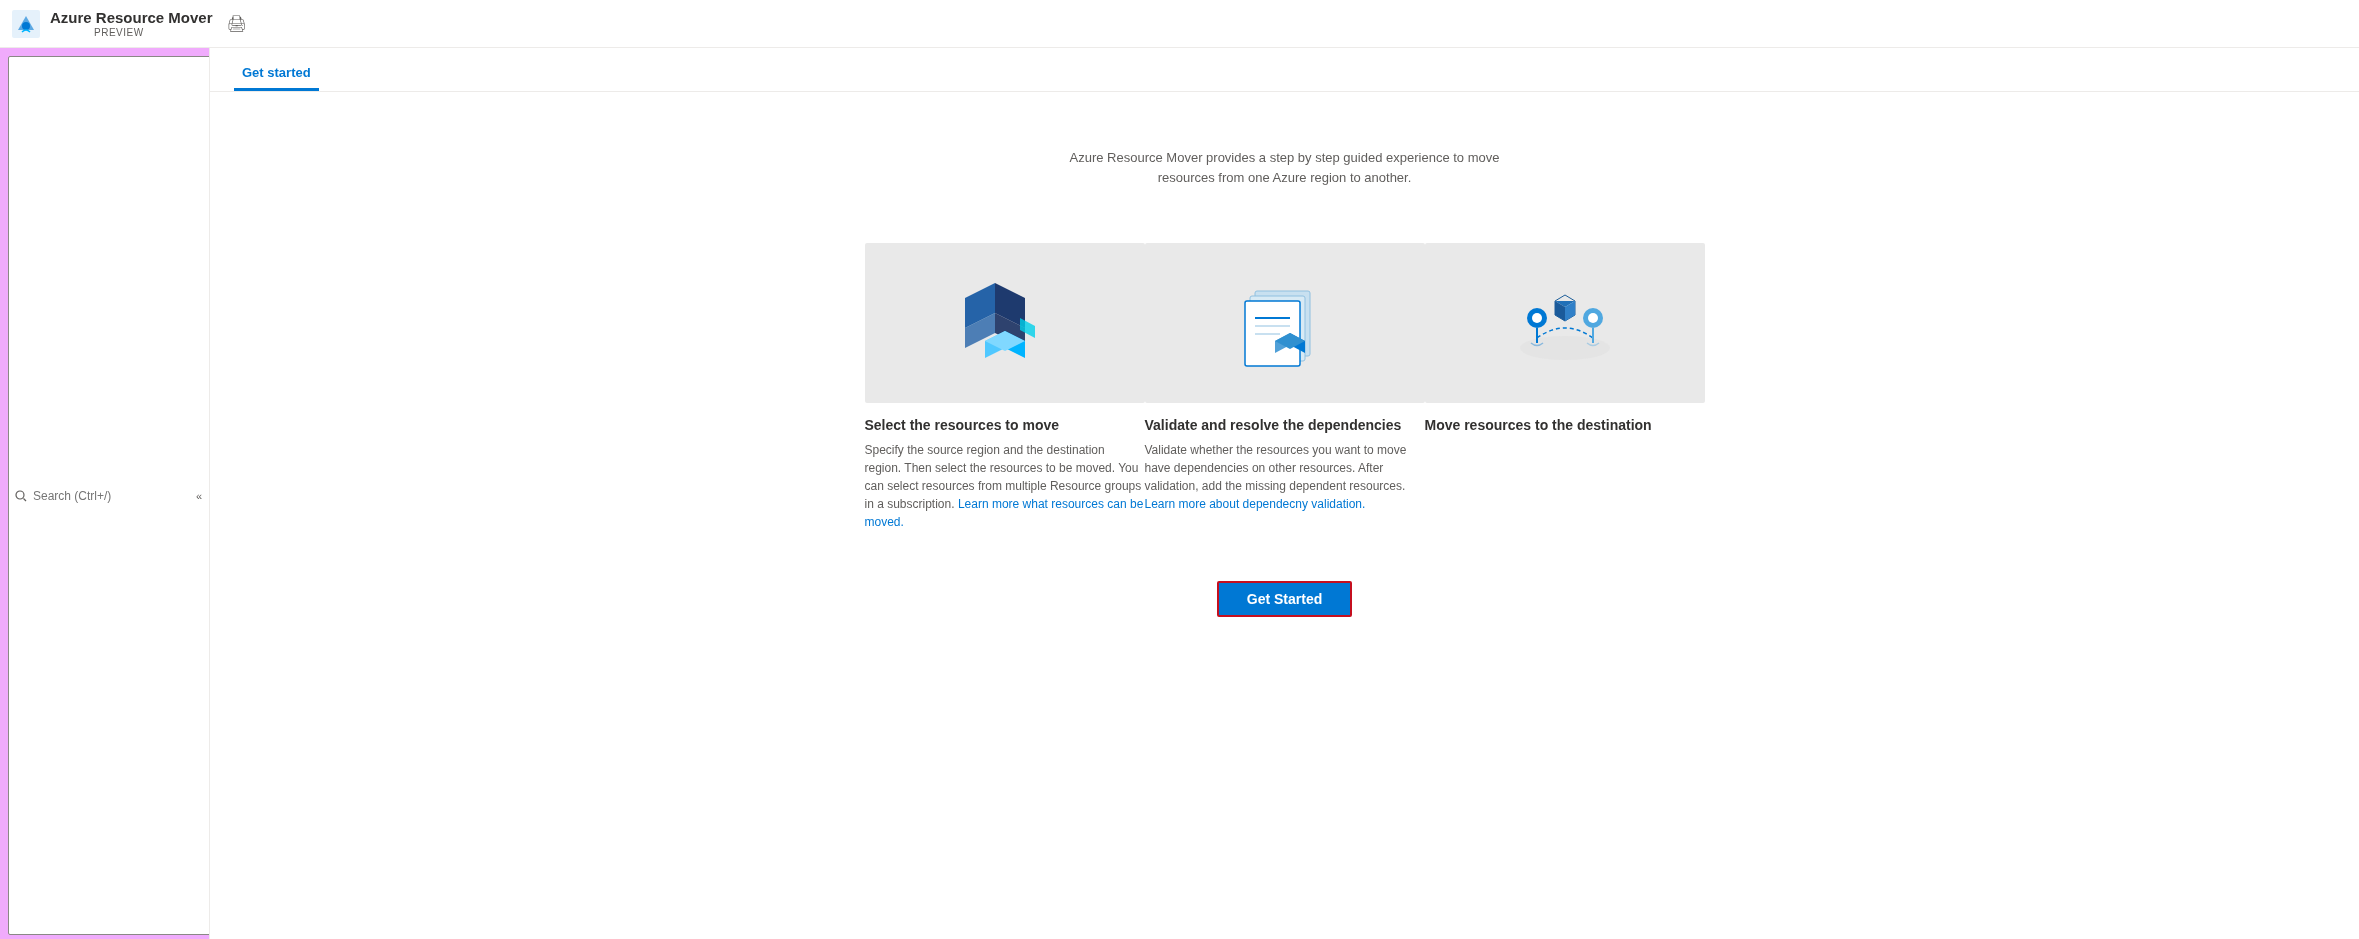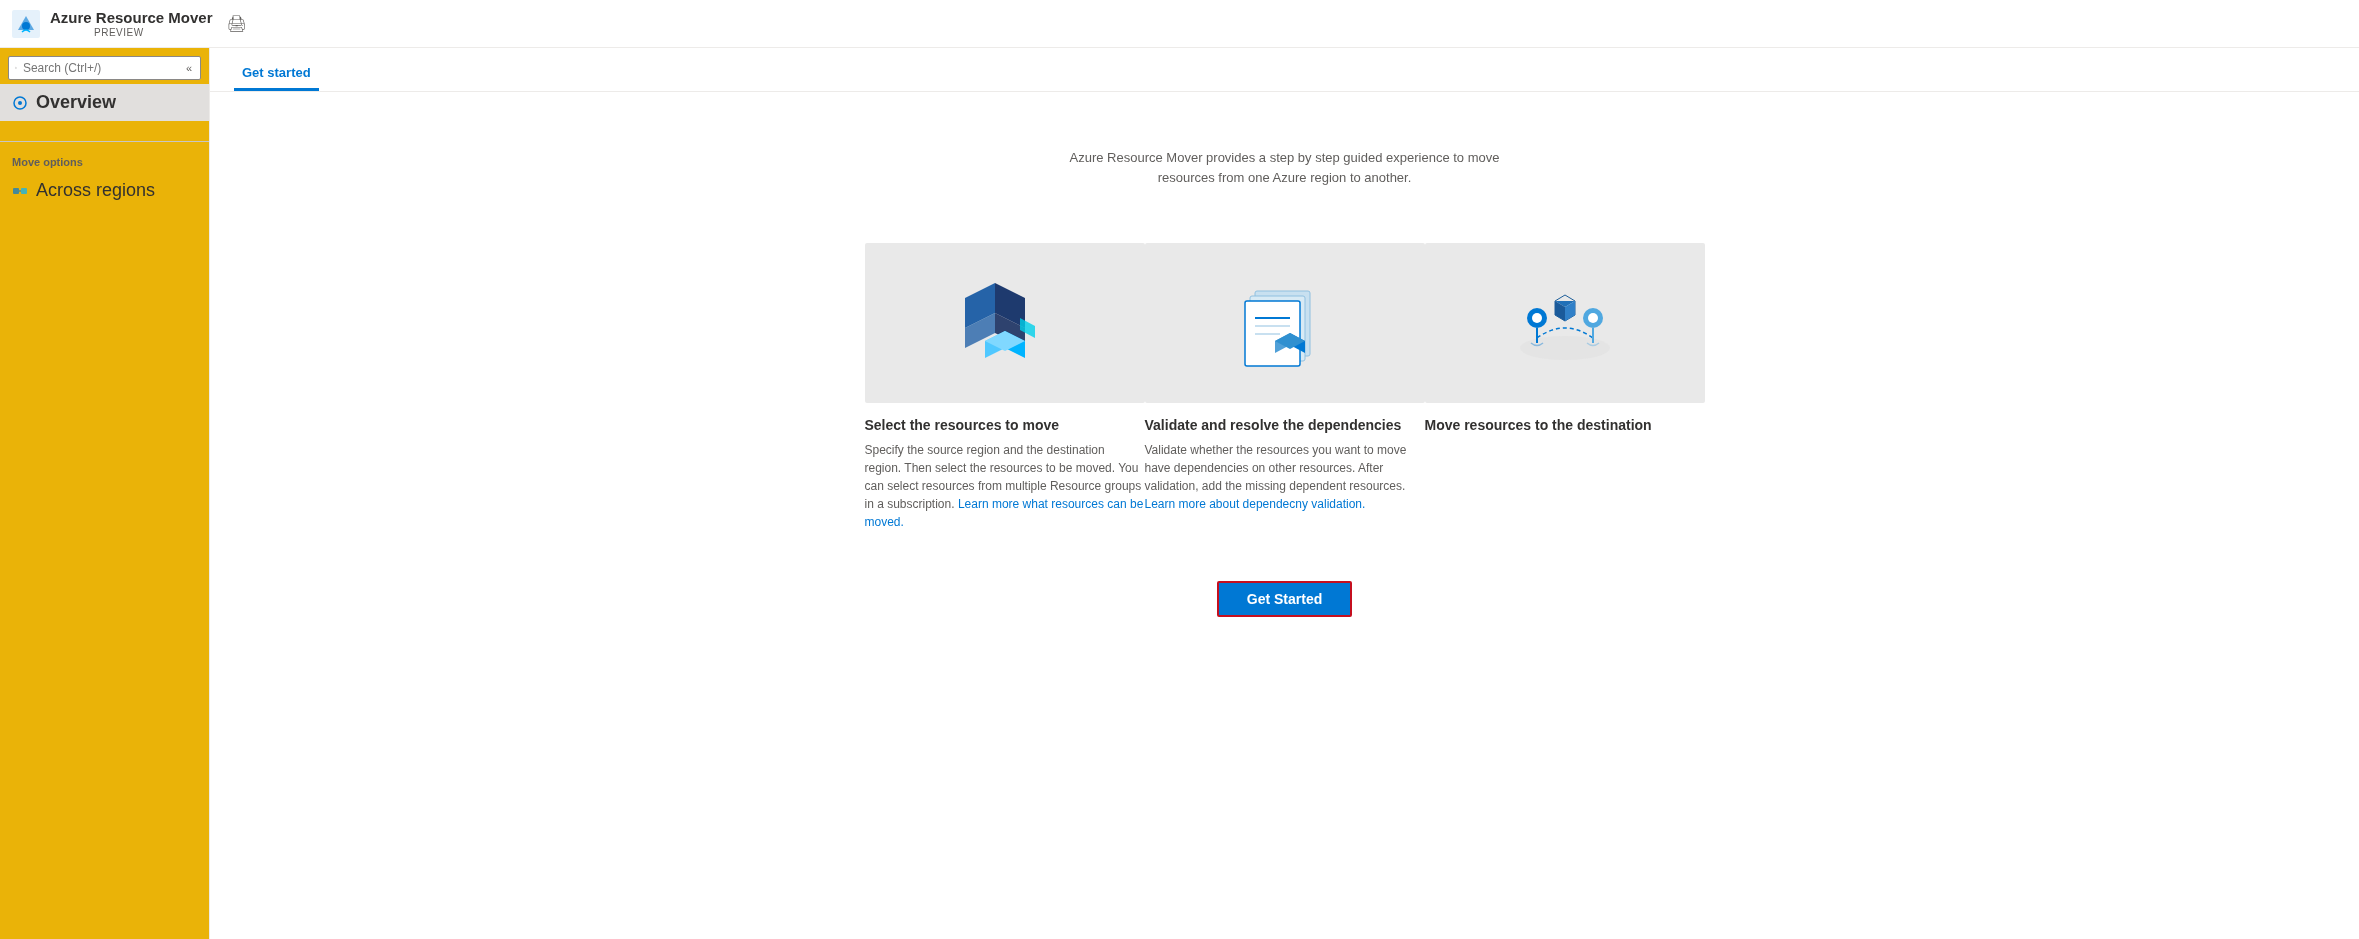--- a/index.html
+++ b/index.html
@@ -25,24 +25,24 @@
     .app-subtitle { font-size: 10px; color: #605e5c; letter-spacing: 0.05em; padding-left: 44px; }
     .print-icon { margin-left: 14px; color: #605e5c; cursor: pointer; font-size: 16px; }
 
     
     .layout { display: flex; flex: 1; overflow: hidden; }
 
     
     .sidebar {
       width: 210px;
       min-width: 210px;
-      background: #eab308;
+      background: #f0abfc;
       border-right: 1px solid #edebe9;
       display: flex;
-      flex-direction: column;
+      flex-direction: row;
       overflow-y: auto;
     }
     .search-box {
       display: flex;
       align-items: center;
       margin: 8px 8px 4px 8px;
       border: 1px solid #8a8886;
       background: #fff;
       border-radius: 2px;
       padding: 4px 6px;

